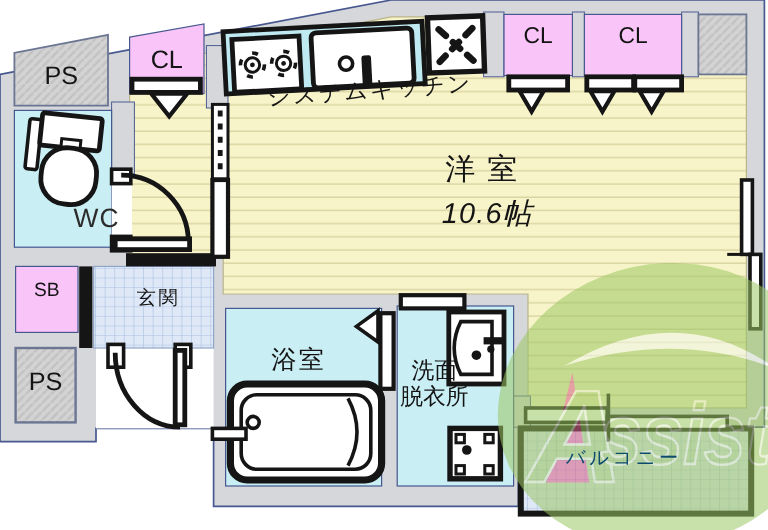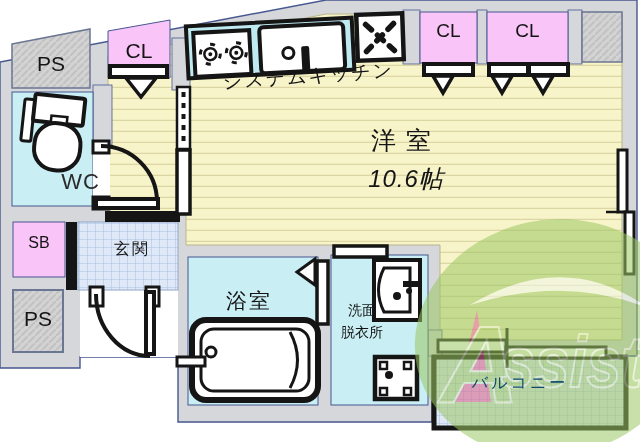--- a/index.html
+++ b/index.html
@@ -14,21 +14,21 @@
   .lbl-size{left:338px;top:166px;width:136px;font-size:24px;letter-spacing:1px;font-style:italic;}
   .lbl-cl-left{left:108px;top:39px;width:62px;font-size:21px;}
   .lbl-ps-top{left:12px;top:52px;width:78px;font-size:21px;}
   .lbl-wc{left:12px;top:170px;width:81px;font-size:22px;letter-spacing:1px;color:#2b2b2b;padding-left:28px;}
   .lbl-sb{left:13px;top:234px;width:52px;font-size:16px;}
   .lbl-genkan{left:84px;top:240px;width:96px;font-size:16px;letter-spacing:2px;}
   .lbl-ps-bottom{left:13px;top:307px;width:50px;font-size:21px;}
   .lbl-cl1{left:420px;top:21px;width:57px;font-size:19px;}
   .lbl-cl2{left:487px;top:21px;width:81px;font-size:19px;}
   .lbl-bath{left:188px;top:277px;width:122px;font-size:21px;letter-spacing:2px;margin-top:12px;}
-  .lbl-wash{left:324px;top:299px;width:76px;font-size:14px;line-height:22px;}
+  .lbl-wash{left:324px;top:299px;width:76px;font-size:19px;line-height:22px;}
   .lbl-balcony{left:452px;top:374px;width:136px;font-size:16px;letter-spacing:3px;color:#0c4a6e;}
 </style>
 </head>
 <body>
 
 <div id="plan">
 <svg width="640" height="442" viewBox="0 0 640 442">
   <defs>
     <pattern id="flines" patternUnits="userSpaceOnUse" width="10" height="11">
       <rect width="10" height="11" fill="#f8f4c9"></rect>

